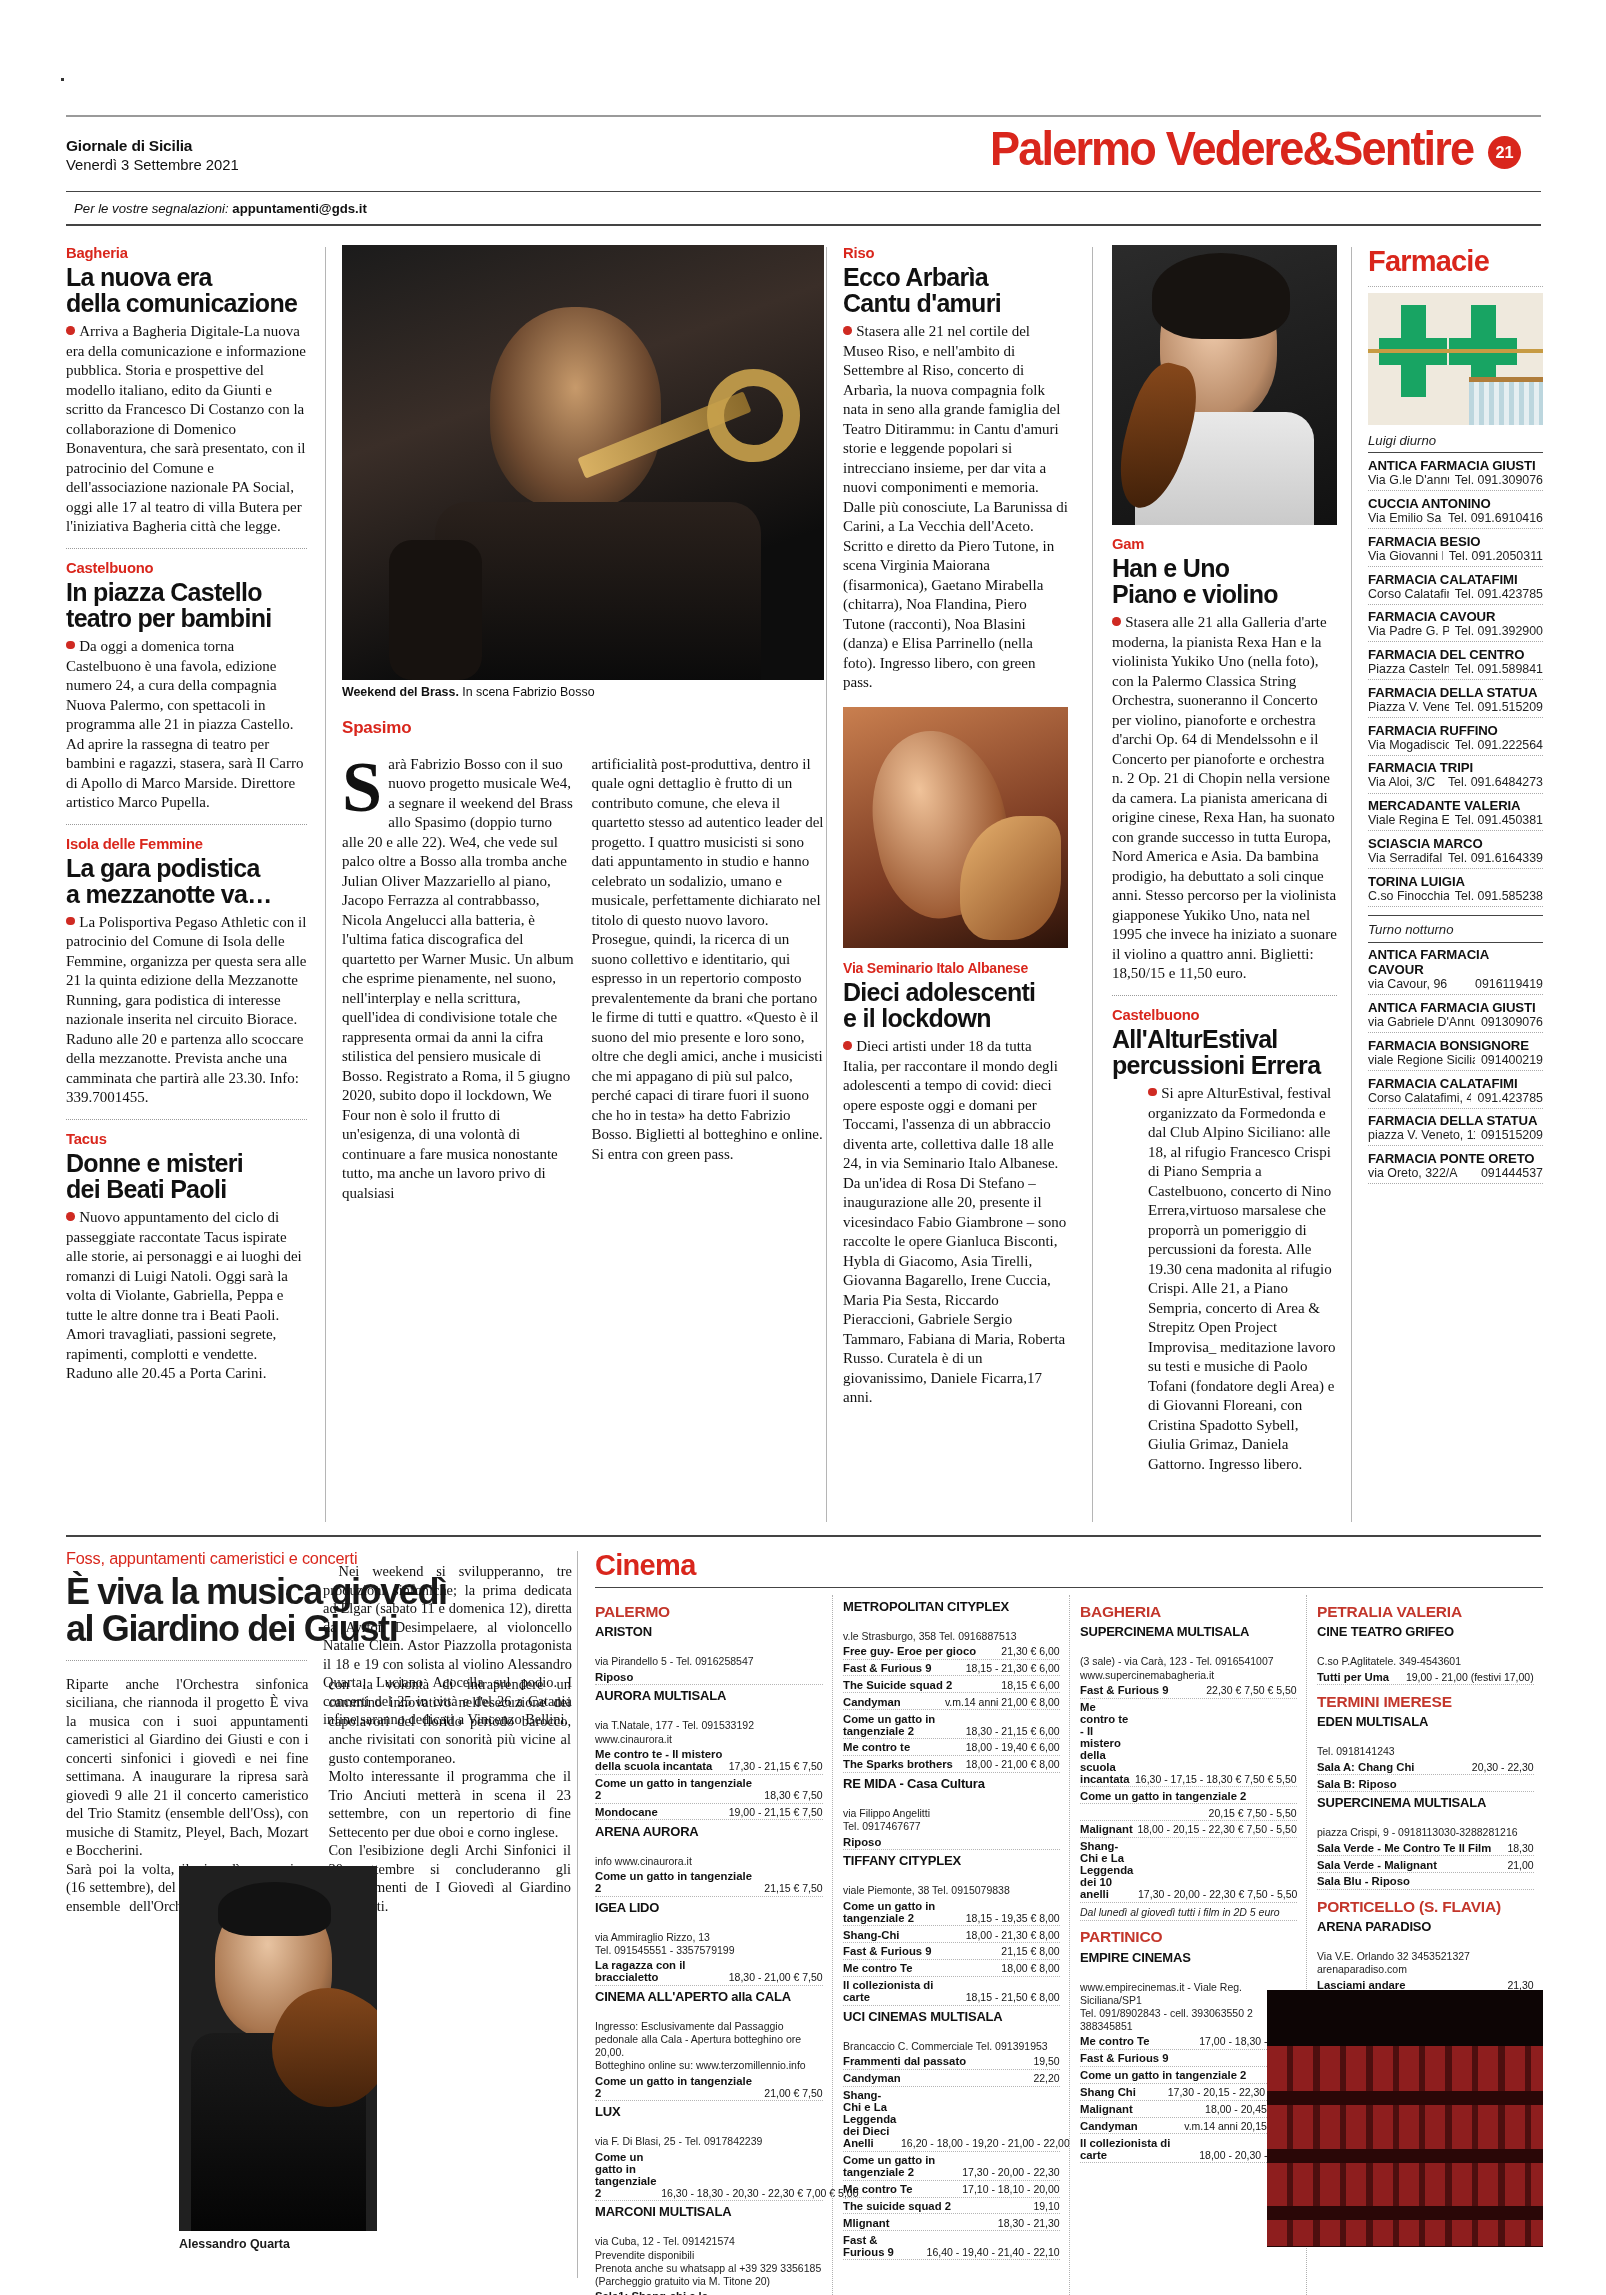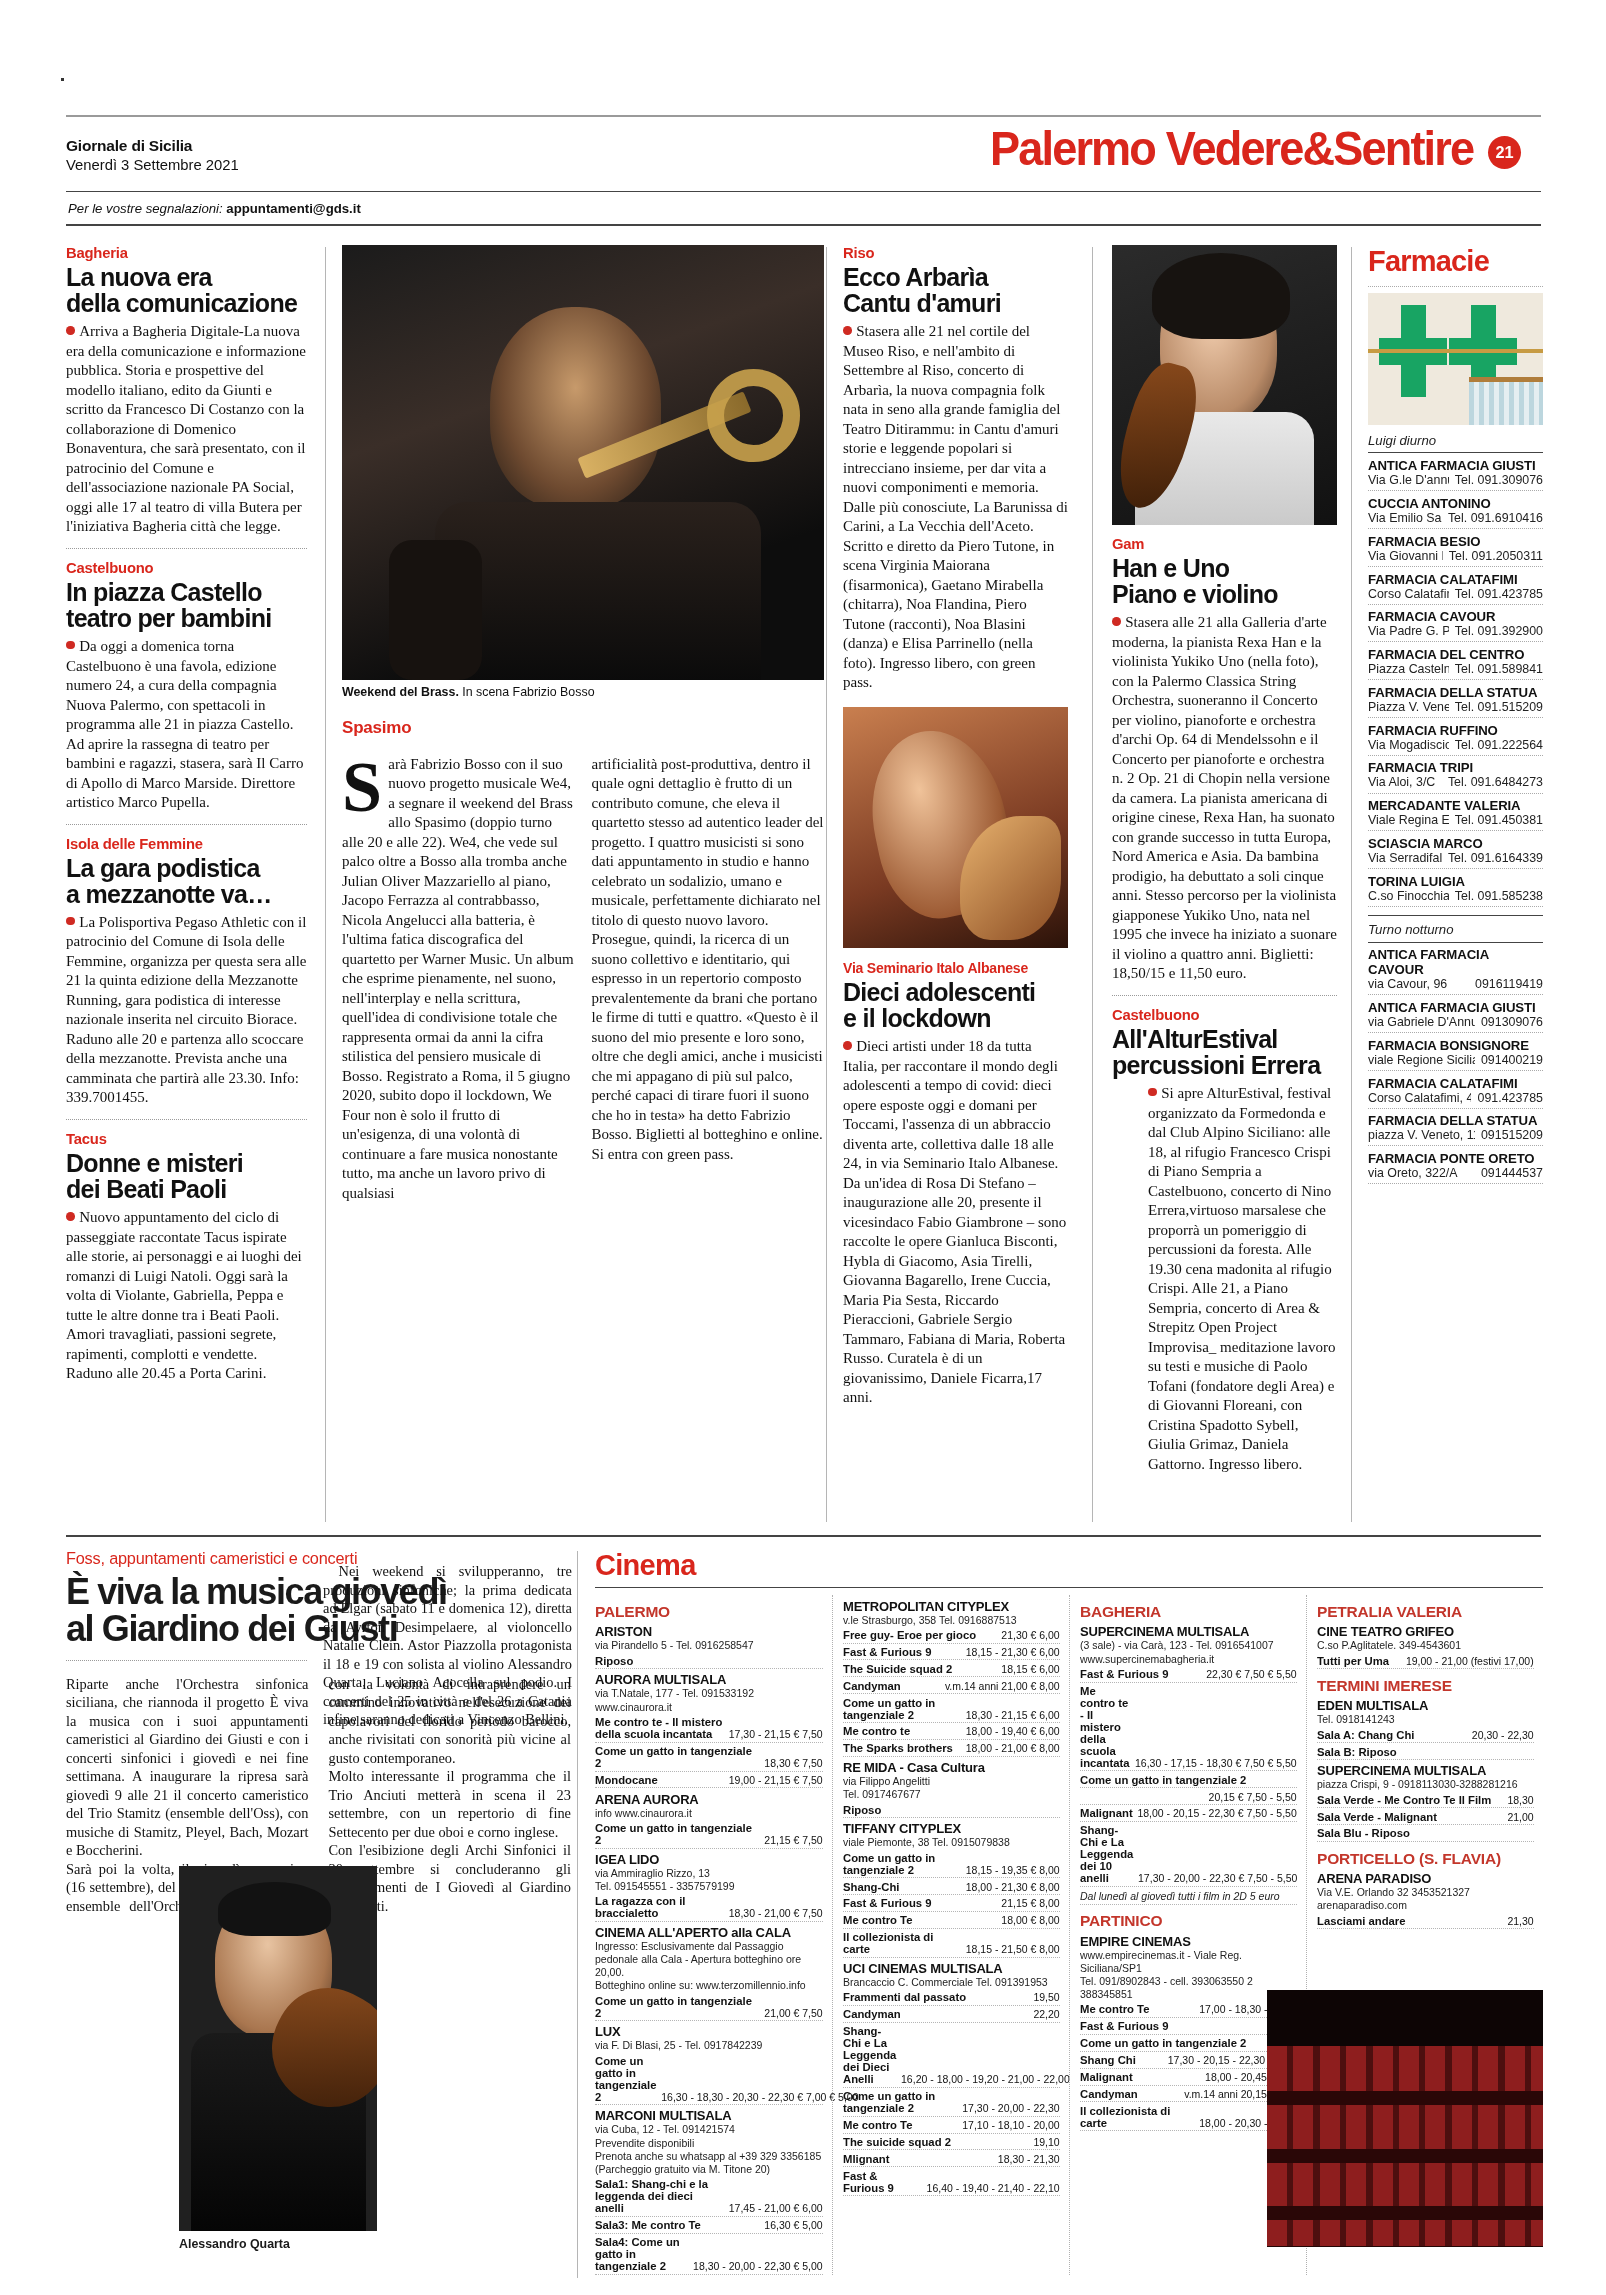--- a/index.html
+++ b/index.html
@@ -25,21 +25,21 @@
     letter-spacing:-2px; white-space:nowrap;
     transform:scaleX(0.92); transform-origin:right top;
   }
   .page-num {
     position:absolute; right:22px; top:15.5px;
     width:33px; height:33px; border-radius:50%;
     background:#d9261c; color:#fff; font-size:16.3px; font-weight:bold;
     display:flex; align-items:center; justify-content:center;
   }
   .mast-rule-bot { position:absolute; left:66px; top:191px; width:1475px; height:0.8px; background:#444; }
-  .segnalazioni { position:absolute; left:68px; top:201px; font-size:13.2px; font-style:italic; color:#111; }
+  .segnalazioni { position:absolute; left:74px; top:201px; font-size:13.2px; font-style:italic; color:#111; }
   .segnalazioni b { font-style:normal; font-weight:bold; }
   .mast-rule-bot2 { position:absolute; left:66px; top:224px; width:1475px; height:1.6px; background:#444; }
 
   
   .kicker { color:#d9261c; font-weight:bold; font-size:14.8px; letter-spacing:-0.2px; margin-bottom:3.1px; }
   .hl { font-weight:bold; letter-spacing:-0.7px; line-height:1.04; color:#111; }
   .hl-sm { font-size:25px; }
   .body-serif {
     font-family:"Liberation Serif", serif;
     font-size:15px; line-height:1.30; color:#111; text-align:left;
@@ -94,21 +94,21 @@
 
   #cinema { position:absolute; left:595px; top:1549px; width:948px; }
   .cinema-title { color:#d9261c; font-size:29px; font-weight:bold; letter-spacing:-0.7px; }
   .cin-rule { border-top:1.6px solid #444; margin-top:4.7px; }
   .cin-cols { display:flex; gap:0px; margin-top:7.8px; }
   .cin-col { width:237px; padding-right:9.3px; position:relative; }
   .cin-col + .cin-col { padding-left:11px; }
   .cin-col .vdot { position:absolute; left:0; top:0; bottom:0; border-left:1.6px dotted #b0b0b0; }
   .city { color:#c3362b; font-weight:bold; font-size:15.5px; letter-spacing:-0.2px; margin:7.8px 0 2.3px 0; }
   .venue { font-weight:bold; font-size:13px; letter-spacing:-0.2px; color:#111; margin-top:3.1px; }
-  .venue-info { font-size:10.5px; color:#222; line-height:1.25; }
+  .venue-info { font-size:10.5px; color:#222; line-height:1.25;margin-top:16px; }
   .film { display:flex; justify-content:space-between; align-items:flex-end; font-size:11.3px; font-weight:bold; color:#111; margin-top:2.3px; gap:4.7px;}
   .film .t { flex:1; }
   .film .p { font-weight:normal; white-space:nowrap; font-size:10.5px; }
   .film-sep { border-top:1.6px dotted #b5b5b5; height:0; margin-top:1.6px; }
   .note { font-size:10.5px; font-style:italic; color:#222; margin-top:3.1px; }
   .riposo { font-weight:bold; font-size:11.3px; }
 
   .photo-quarta { position:absolute; left:179px; top:1866px; width:198px; height:365px; background:#202020; overflow:hidden;}
   .quarta-cap { position:absolute; left:179px; top:2237px; font-size:12.4px; font-weight:bold; }
   .photo-cine { position:absolute; left:1267px; top:1990px; width:276px; height:257px; overflow:hidden; background:#300d0d;}

